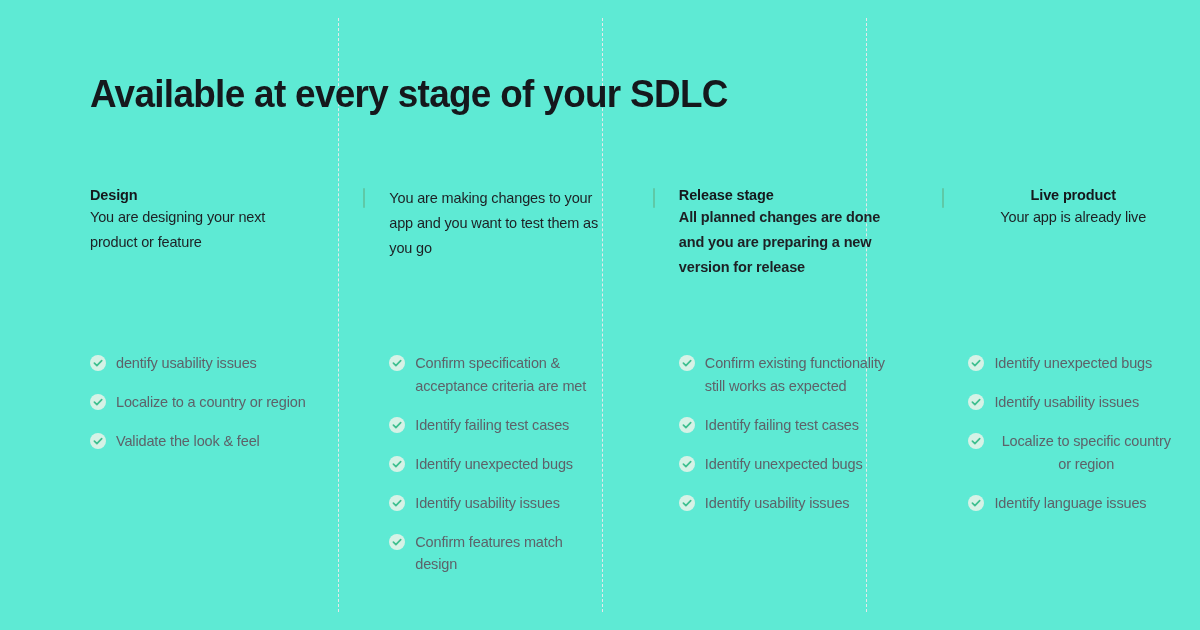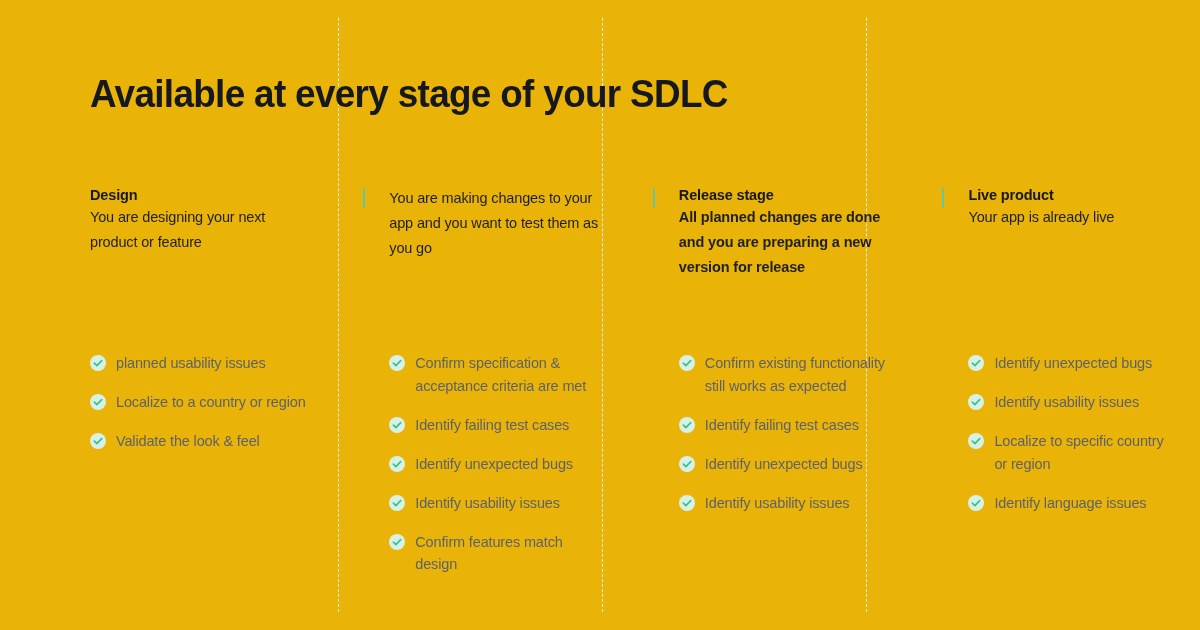--- a/index.html
+++ b/index.html
@@ -9,21 +9,21 @@
     height: 630px;
     background: #ffffff;
     font-family: "Liberation Sans", "DejaVu Sans", sans-serif;
     -webkit-font-smoothing: antialiased;
   }
 
   .page {
     position: relative;
     width: 1200px;
     height: 630px;
-    background: #eab308;
+    background: #5eead4;
     overflow: hidden;
   }
 
   
   .divider {
     position: absolute;
     top: 18px;
     bottom: 18px;
     width: 0;
     border-left: 1px dashed #e6e8ea;
@@ -58,21 +58,21 @@
   }
 
   .column {
     width: 264px;
     position: relative;
     padding-right: 22px;
   }
   .column.c1 { padding-left: 90px; width: 338px; }
   .column.c2 { padding-left: 26px; }
   .column.c3 { padding-left: 26px; }
-  .column.c4 { padding-left: 26px; }
+  .column.c4 { padding-left: 26px; text-align: center; }
 
   .accent-bar {
     position: absolute;
     left: 0px;
     top: 2px;
     width: 2px;
     height: 20px;
     background: #5ec9a7;
     border-radius: 1px;
   }
@@ -150,21 +150,21 @@
     <div class="column c1">
 
       <div class="col-head">Design</div>
       <div class="col-desc">You are designing your next product or feature</div>
       <ul class="feature-list list-wrap">
           <li class="feature-item">
             <svg class="check-icon" viewBox="0 0 16 16">
               <circle cx="8" cy="8" r="8" fill="#d6f2e6"></circle>
               <path d="M4.4 8.2 L6.9 10.6 L11.7 5.6" fill="none" stroke="#3fbf8f" stroke-width="1.7" stroke-linecap="round" stroke-linejoin="round"></path>
             </svg>
-            <span class="feature-text">planned usability issues</span>
+            <span class="feature-text">dentify usability issues</span>
           </li>
           <li class="feature-item">
             <svg class="check-icon" viewBox="0 0 16 16">
               <circle cx="8" cy="8" r="8" fill="#d6f2e6"></circle>
               <path d="M4.4 8.2 L6.9 10.6 L11.7 5.6" fill="none" stroke="#3fbf8f" stroke-width="1.7" stroke-linecap="round" stroke-linejoin="round"></path>
             </svg>
             <span class="feature-text">Localize to a country or region</span>
           </li>
           <li class="feature-item">
             <svg class="check-icon" viewBox="0 0 16 16">

